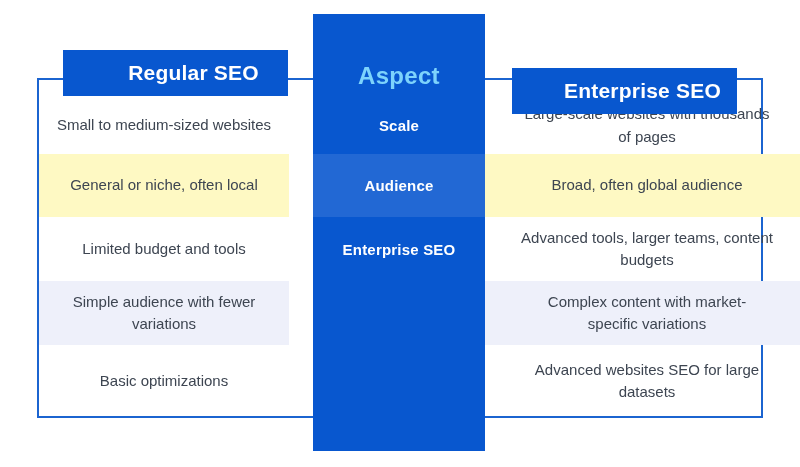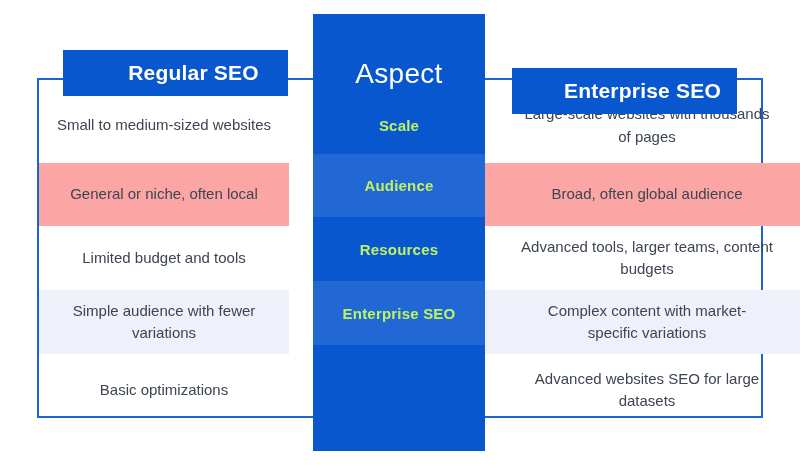--- a/index.html
+++ b/index.html
@@ -32,41 +32,41 @@
   .side-col { position:absolute; top:97px; }
   .side-col.left  { left:39px;  width:250px; }
   .side-col.right { left:485px; width:324px; }
   .cell {
     display:flex; align-items:center; justify-content:center;
     text-align:center; padding:0 8px;
     color:#3d4551; font-size:15px; line-height:1.5;
     white-space:pre-line;
   }
   .side-col .cell:nth-child(1) { height:57px; }
-  .side-col .cell:nth-child(2) { height:63px; background:#fca5a5;margin-top:9px; }
+  .side-col .cell:nth-child(2) { height:63px; background:#fef9c3; }
   .side-col .cell:nth-child(3) { height:64px; }
   .side-col .cell:nth-child(4) { height:64px; background:#eef0fa; }
   .side-col .cell:nth-child(5) { height:72px; }
 
   
   .aspect-col {
     position:absolute; left:313px; top:14px;
     width:172px; height:437px;
     background:#0857cf;
   }
   .aspect-header {
     height:83px;
     display:flex; align-items:flex-end; justify-content:center;
     padding-bottom:7px;
-    color:#ffffff; font-size:28px; font-weight:400; letter-spacing:.3px;
+    color:#7dd3fc; font-size:24px; font-weight:700; letter-spacing:.3px;
   }
   .aspect-cell {
     display:flex; align-items:center; justify-content:center;
     text-align:center;
-    color:#bef264; font-size:15px; font-weight:700; letter-spacing:.2px;
+    color:#ffffff; font-size:15px; font-weight:700; letter-spacing:.2px;
   }
   .aspect-col .aspect-cell:nth-of-type(2) { height:57px; }
   .aspect-col .aspect-cell:nth-of-type(3) { height:63px; background:#2268d4; }
   .aspect-col .aspect-cell:nth-of-type(4) { height:64px; }
   .aspect-col .aspect-cell:nth-of-type(5) { height:64px; background:#2268d4; }
   .aspect-col .aspect-cell:nth-of-type(6) { height:72px; }
   .aspect-footer { height:34px; }
 </style>
 </head>
 <body>
@@ -97,21 +97,20 @@
     <div class="cell">Complex content with market-
 specific variations</div>
     <div class="cell">Advanced websites SEO for large
 datasets</div>
   </div>
 
   <div class="aspect-col">
     <div class="aspect-header">Aspect</div>
     <div class="aspect-cell">Scale</div>
     <div class="aspect-cell">Audience</div>
-    <div class="aspect-cell">Resources</div>
     <div class="aspect-cell">Enterprise SEO</div>
     <div class="aspect-footer"></div>
   </div>
 
   <div class="header-box left">Regular SEO</div>
   <div class="header-box right">Enterprise SEO</div>
 
 </div>
 
 </body></html>

